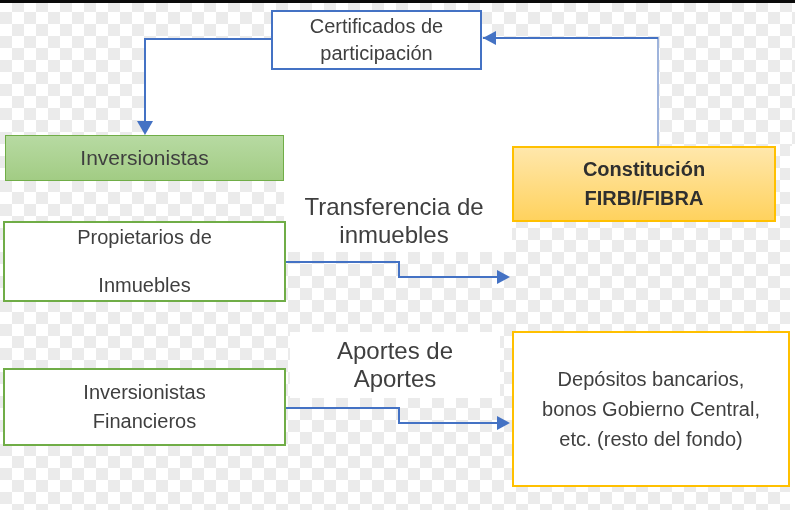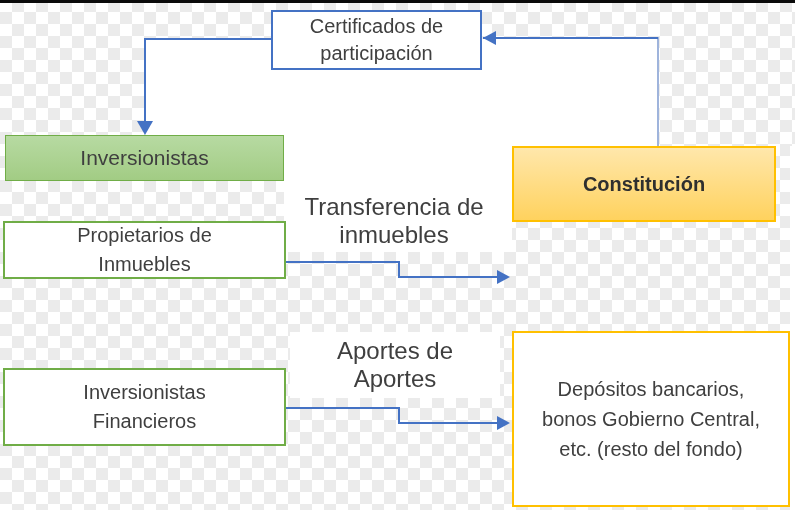--- a/index.html
+++ b/index.html
@@ -18,26 +18,26 @@
   #w5{left:790px;top:146px;width:5px;height:364px;}
 
   .node{
     position:absolute;box-sizing:border-box;background:#fff;
     display:flex;flex-direction:column;align-items:center;justify-content:center;
     text-align:center;font-size:20px;line-height:28px;
   }
   #certificados{left:271px;top:10px;width:211px;height:60px;border:2.5px solid #4472C4;line-height:27px;text-align:right;}
   #inversionistas{left:5px;top:135px;width:279px;height:46px;border:1.5px solid #70AD47;
     background:linear-gradient(180deg,#b7daa2,#a2cc84);font-size:21px;}
-  #propietarios{left:3px;top:221px;width:283px;height:58px;border:2px solid #70AD47;line-height:29px;}
+  #propietarios{left:3px;top:221px;width:283px;height:81px;border:2px solid #70AD47;line-height:29px;justify-content:space-between;}
   #inv-financieros{left:3px;top:368px;width:283px;height:78px;border:2px solid #70AD47;line-height:29px;}
   #constitucion{left:512px;top:146px;width:264px;height:76px;border:2px solid #FFC000;
     background:linear-gradient(180deg,#ffe7ab,#ffd25e);font-weight:600;color:#2f2f2f;line-height:29px;}
   #portafolio{left:512px;top:222px;width:278px;height:106px;border:2px solid #FFC000;line-height:30px;}
-  #depositos{left:512px;top:331px;width:278px;height:176px;border:2px solid #FFC000;line-height:30px;}
+  #depositos{left:512px;top:331px;width:278px;height:156px;border:2px solid #FFC000;line-height:30px;}
 
   .elabel{
     position:absolute;display:flex;flex-direction:column;align-items:center;justify-content:center;
     text-align:center;font-size:24px;line-height:28px;
   }
   #transferencia{left:288px;top:190px;width:212px;height:62px;}
   #aportes{left:290px;top:332px;width:210px;height:66px;background:#fff;}
 
   .seg{position:absolute;background:#4472C4;}
   #s1h{left:145px;top:38px;width:126px;height:2px;}
@@ -101,20 +101,21 @@
     <div>Inmuebles</div>
   </div>
 
   <div class="node" id="inv-financieros">
     <div>Inversionistas</div>
     <div>Financieros</div>
   </div>
 
   <div class="node" id="constitucion">
     <div>Constitución</div>
+    <div>FIRBI/FIBRA</div>
   </div>
 
 
   <div class="node" id="depositos">
     <div>Depósitos bancarios,</div>
     <div>bonos Gobierno Central,</div>
     <div>etc. (resto del fondo)</div>
   </div>
 
   <div class="elabel" id="transferencia">

